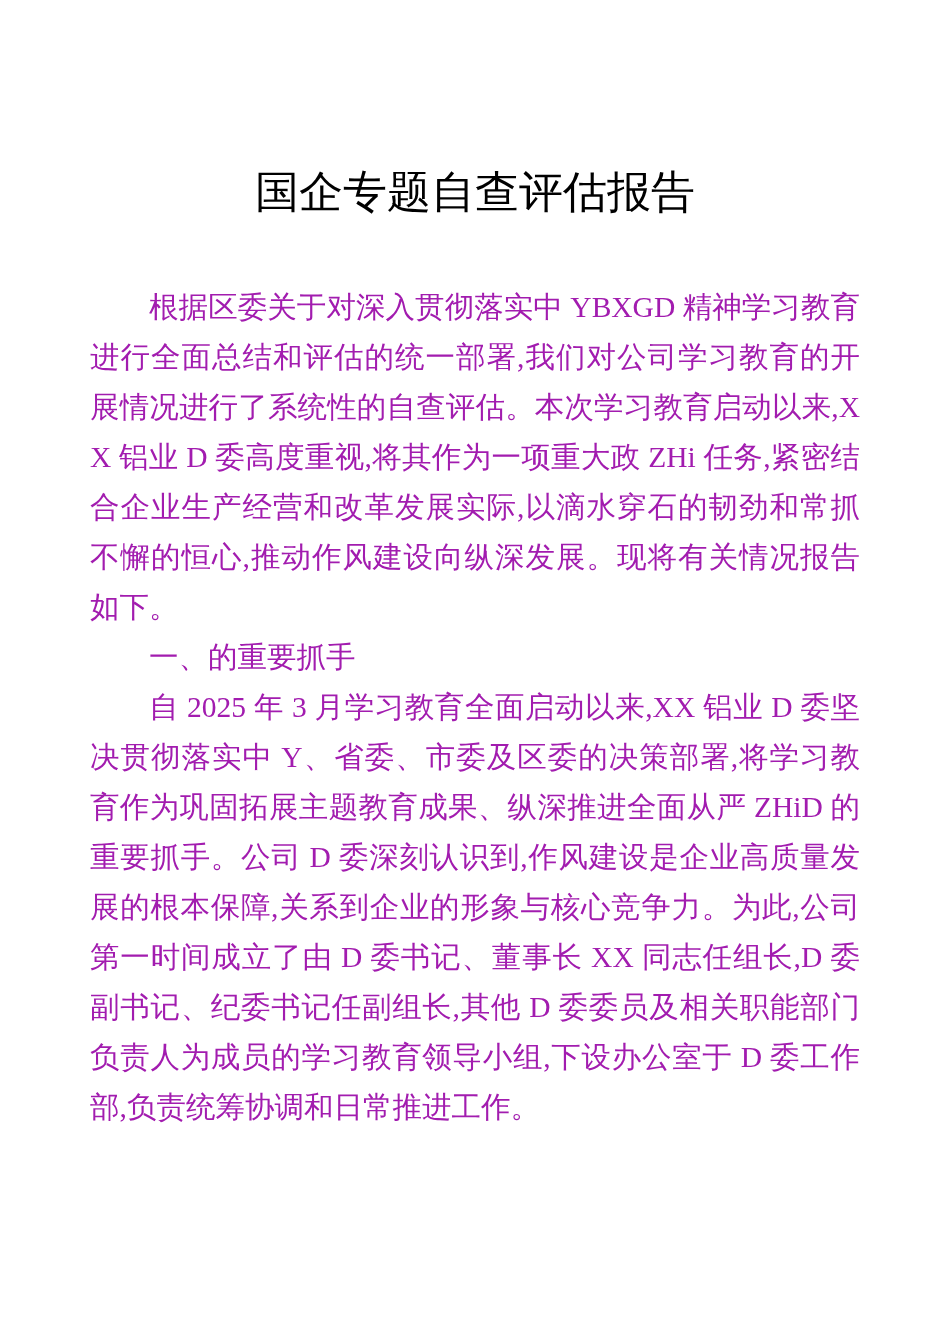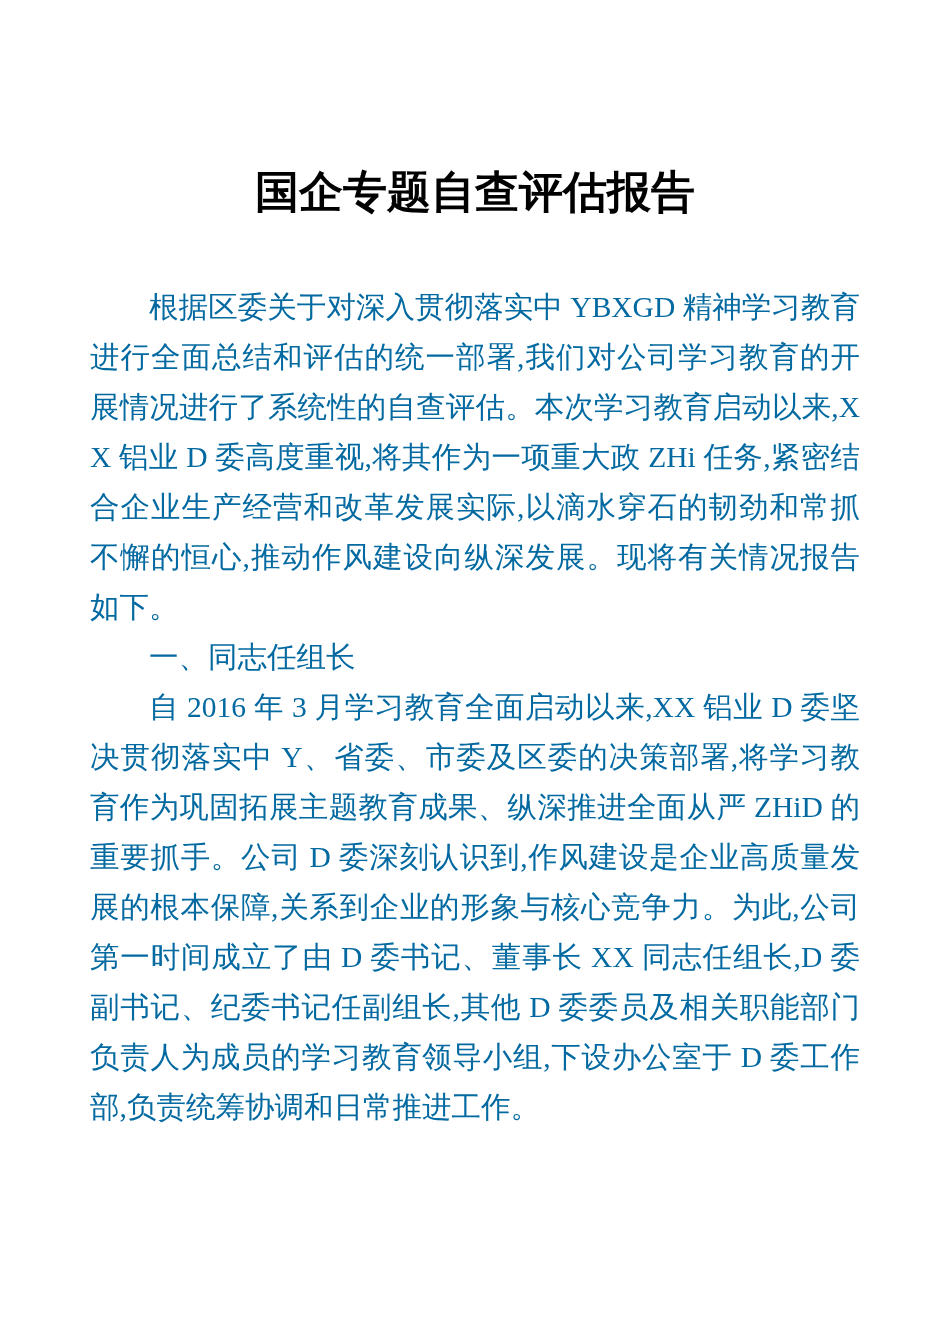--- a/index.html
+++ b/index.html
@@ -14,48 +14,48 @@
     background: #ffffff;
     color: #000000;
     overflow: hidden;
     font-family: "Liberation Serif", "DejaVu Serif", serif;
   }
   .doc-title {
     margin: 0;
     padding-top: 166px;
     text-align: center;
     font-family: "Liberation Serif", "DejaVu Serif", serif;
-    font-weight: 700;
+    font-weight: 400;
     font-size: 44px;
     line-height: 54px;
     letter-spacing: 0px;
     color: #000000;
   }
   .doc-body {
     margin: 62px 90px 0 90px;
     font-size: 29.5px;
     line-height: 50px;
     text-align: justify;
     text-justify: inter-ideograph;
-    color: #0369a1;
+    color: #a21caf;
   }
   .para {
     margin: 0;
     padding: 0;
     text-indent: 2em;
     word-break: break-all;
   }
   .para.heading {
     font-weight: 400; 
   }
 </style>
 </head>
 <body>
 
 <div class="page">
   <h1 class="doc-title">国企专题自查评估报告</h1>
 
   <div class="doc-body">
     <p class="para">根据区委关于对深入贯彻落实中 YBXGD 精神学习教育进行全面总结和评估的统一部署,我们对公司学习教育的开展情况进行了系统性的自查评估。本次学习教育启动以来,XX 铝业 D 委高度重视,将其作为一项重大政 ZHi 任务,紧密结合企业生产经营和改革发展实际,以滴水穿石的韧劲和常抓不懈的恒心,推动作风建设向纵深发展。现将有关情况报告如下。</p>
-    <p class="para heading">一、同志任组长</p>
-    <p class="para">自 2016 年 3 月学习教育全面启动以来,XX 铝业 D 委坚决贯彻落实中 Y、省委、市委及区委的决策部署,将学习教育作为巩固拓展主题教育成果、纵深推进全面从严 ZHiD 的重要抓手。公司 D 委深刻认识到,作风建设是企业高质量发展的根本保障,关系到企业的形象与核心竞争力。为此,公司第一时间成立了由 D 委书记、董事长 XX 同志任组长,D 委副书记、纪委书记任副组长,其他 D 委委员及相关职能部门负责人为成员的学习教育领导小组,下设办公室于 D 委工作部,负责统筹协调和日常推进工作。</p>
+    <p class="para heading">一、的重要抓手</p>
+    <p class="para">自 2025 年 3 月学习教育全面启动以来,XX 铝业 D 委坚决贯彻落实中 Y、省委、市委及区委的决策部署,将学习教育作为巩固拓展主题教育成果、纵深推进全面从严 ZHiD 的重要抓手。公司 D 委深刻认识到,作风建设是企业高质量发展的根本保障,关系到企业的形象与核心竞争力。为此,公司第一时间成立了由 D 委书记、董事长 XX 同志任组长,D 委副书记、纪委书记任副组长,其他 D 委委员及相关职能部门负责人为成员的学习教育领导小组,下设办公室于 D 委工作部,负责统筹协调和日常推进工作。</p>
   </div>
 </div>
 
 </body></html>

